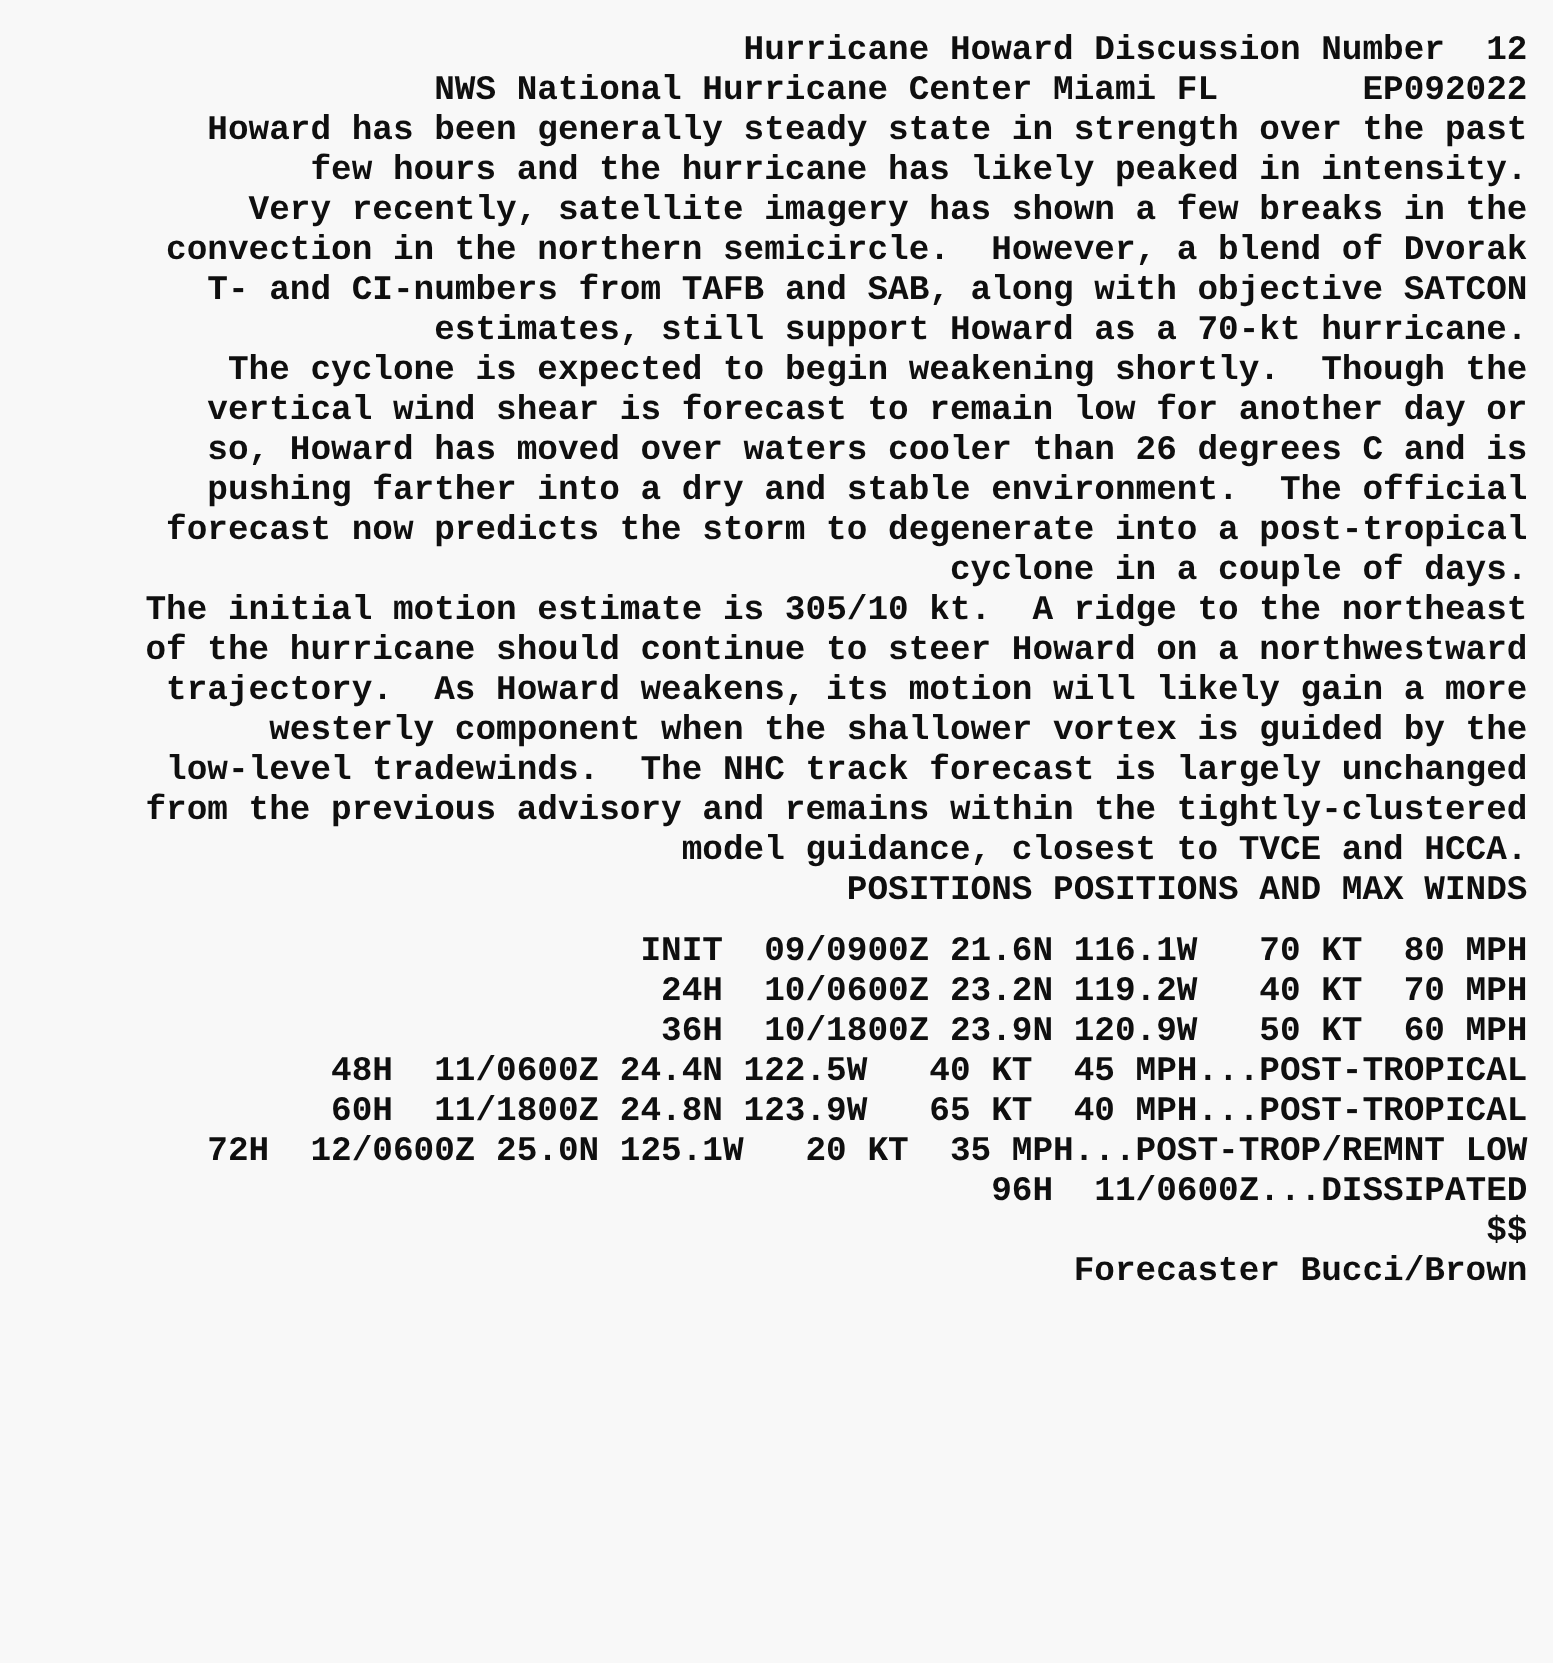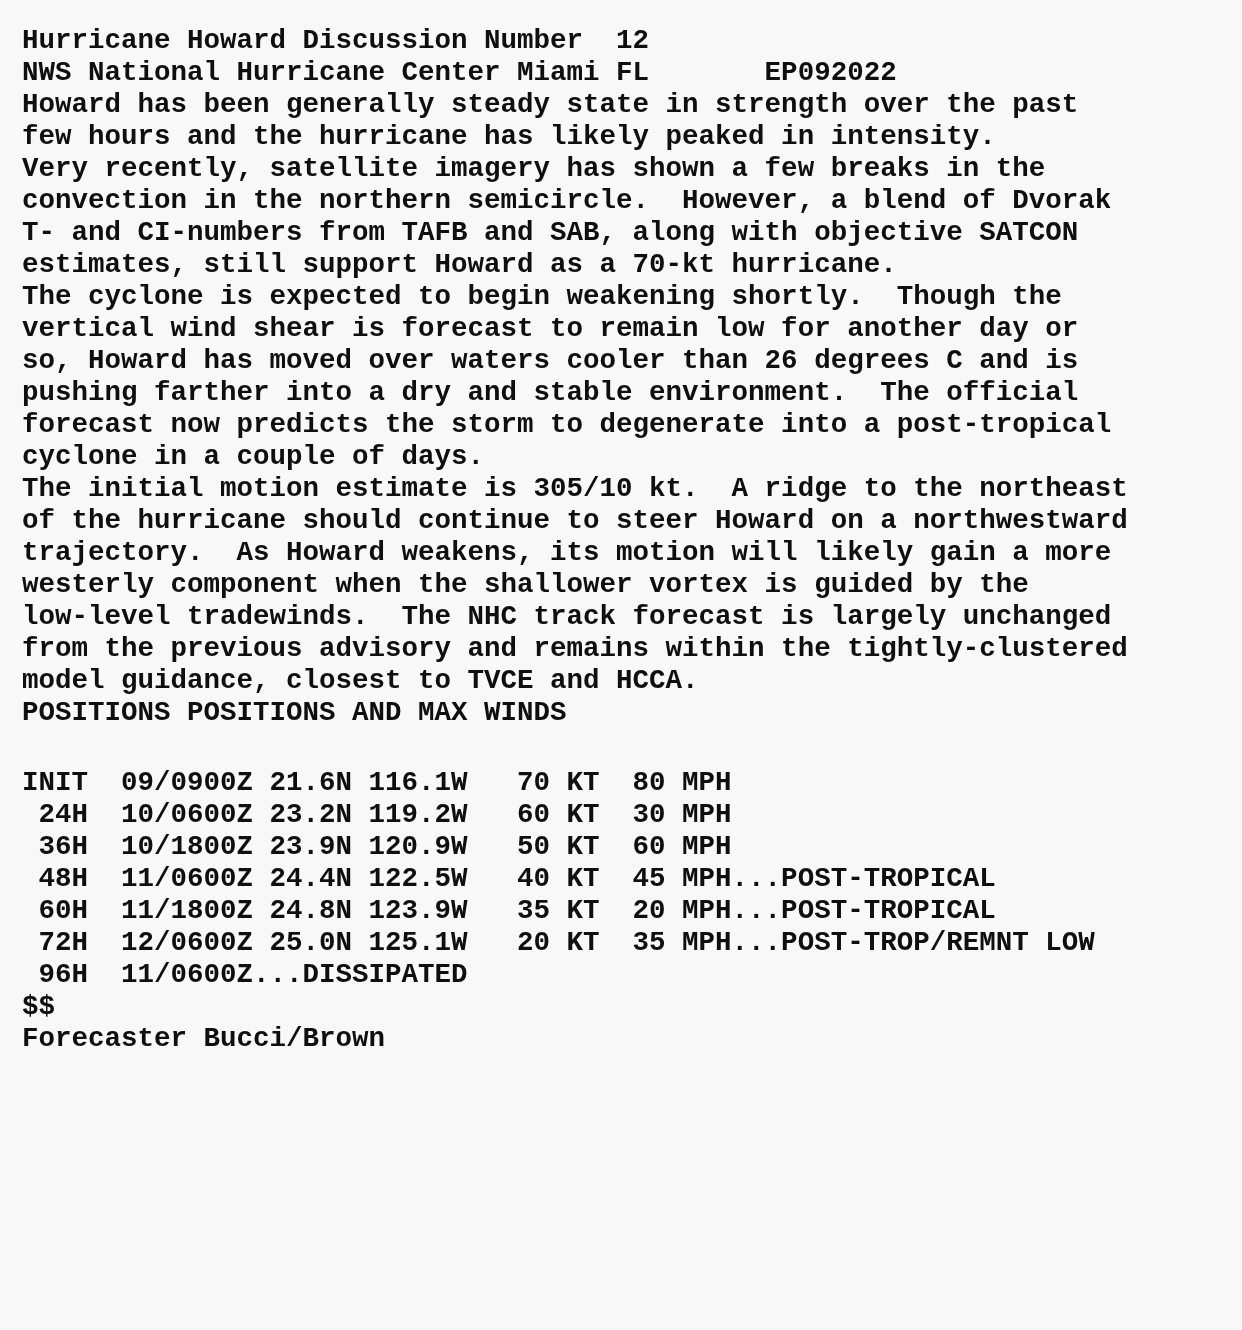--- a/index.html
+++ b/index.html
@@ -8,37 +8,38 @@
   }
   body {
     background: var(--bg, #f8f8f8);
   }
   .viewport {
     width: 1242px;
     height: 1170px;
     background: var(--bg, #f8f8f8);
     overflow: hidden;
     box-sizing: border-box;
+    text-align: right;
   }
   .doc {
     box-sizing: border-box;
     padding: 25px 20px 40px 22px;
     font-family: "Liberation Mono", "DejaVu Sans Mono", monospace;
     font-size: 27.5px;
     line-height: 32px;
     font-weight: 700;
     color: var(--fg, #0f0f0f);
   }
   .doc pre {
     margin: 0;
     padding: 0;
     font: inherit;
     white-space: pre;
   }
-  .gap-1 { margin-top: 38px; }   
+  .gap-1 { margin-top: 17px; }   
   .gap-2 { margin-top: 64px; }   
 </style>
 </head>
 <body>
 
 <div class="viewport">
   <main class="doc">
 
     <pre>Hurricane Howard Discussion Number  12</pre>
     <pre>NWS National Hurricane Center Miami FL       EP092022</pre>
@@ -62,24 +63,24 @@
 trajectory.  As Howard weakens, its motion will likely gain a more
 westerly component when the shallower vortex is guided by the
 low-level tradewinds.  The NHC track forecast is largely unchanged
 from the previous advisory and remains within the tightly-clustered
 model guidance, closest to TVCE and HCCA.</pre>
 
     <pre class="gap-2">POSITIONS POSITIONS AND MAX WINDS</pre>
 
     <div class="gap-1">
       <pre>INIT  09/0900Z 21.6N 116.1W   70 KT  80 MPH</pre>
-      <pre> 24H  10/0600Z 23.2N 119.2W   60 KT  30 MPH</pre>
+      <pre> 24H  10/0600Z 23.2N 119.2W   40 KT  70 MPH</pre>
       <pre> 36H  10/1800Z 23.9N 120.9W   50 KT  60 MPH</pre>
       <pre> 48H  11/0600Z 24.4N 122.5W   40 KT  45 MPH...POST-TROPICAL</pre>
-      <pre> 60H  11/1800Z 24.8N 123.9W   35 KT  20 MPH...POST-TROPICAL</pre>
+      <pre> 60H  11/1800Z 24.8N 123.9W   65 KT  40 MPH...POST-TROPICAL</pre>
       <pre> 72H  12/0600Z 25.0N 125.1W   20 KT  35 MPH...POST-TROP/REMNT LOW</pre>
       <pre> 96H  11/0600Z...DISSIPATED</pre>
     </div>
 
     <pre class="gap-1">$$</pre>
     <pre>Forecaster Bucci/Brown</pre>
 
   </main>
 </div>
 

